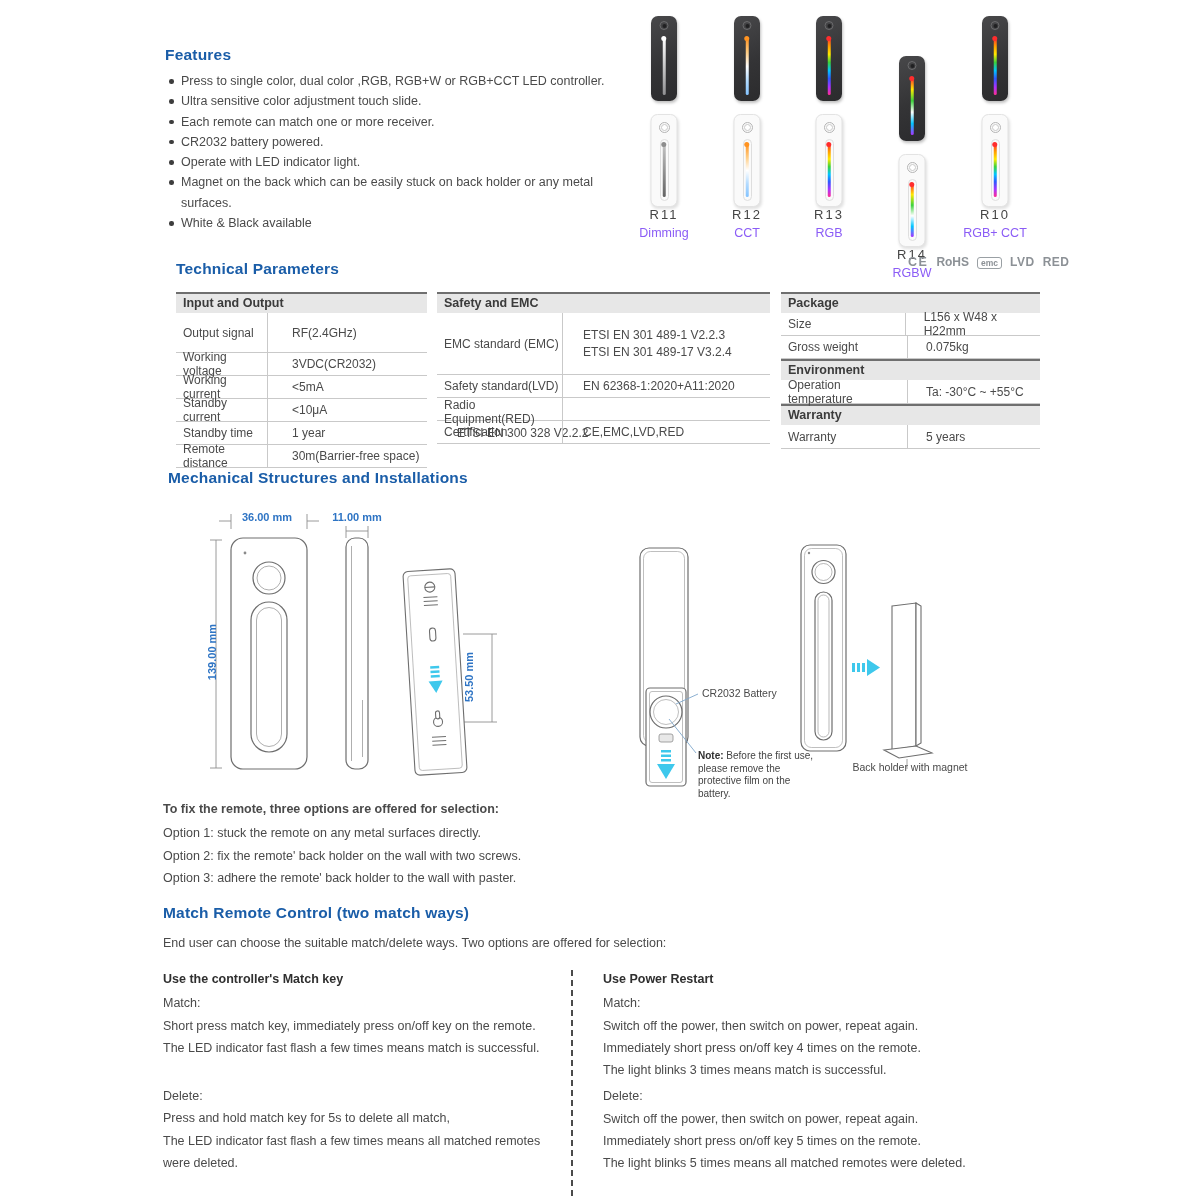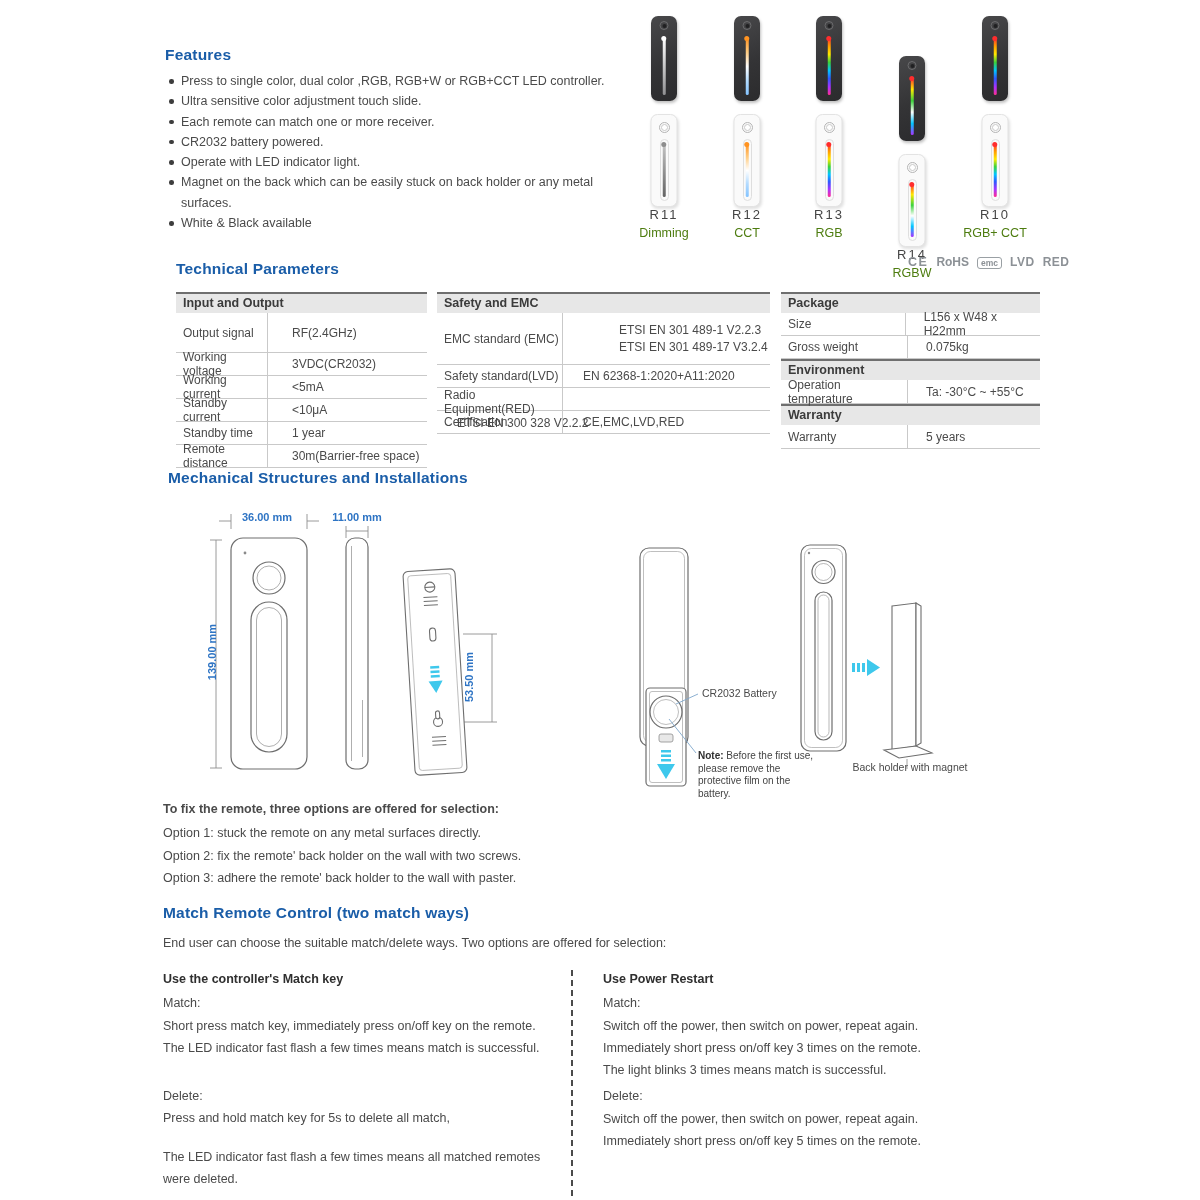--- a/index.html
+++ b/index.html
@@ -30,21 +30,21 @@
   .remote.black .rslider { top:22px; height:57px; }
   .rtrack { position:absolute; top:24px; left:50%; transform:translateX(-50%); width:9px; height:62px; border:1px solid #dedede; border-radius:5px; }
   .rtrack .rslider { top:4px; height:53px; }
   .rslider::before { content:""; position:absolute; top:-2px; left:50%; transform:translateX(-50%); width:5px; height:5px; border-radius:50%; background:var(--dot,#fff); }
   .s-dim-b { background:linear-gradient(#ffffff,#909092); --dot:#ffffff; }
   .s-dim-w { background:linear-gradient(#c4c4c4,#636363); --dot:#8d8d8d; }
   .s-cct  { background:linear-gradient(#ff9321,#ffcc82,#ffffff,#b3dbff,#83c3ff); --dot:#ff9321; }
   .s-rgb  { background:linear-gradient(#ff2d2d,#ff9d00,#ffe900,#3bd23b,#00c6ff,#2f58ff,#a832ff,#ff2d92); --dot:#ff2d2d; }
   .s-rgbw { background:linear-gradient(#ff2d2d,#ffe900,#3bd23b,#ffffff,#00c6ff,#a832ff); --dot:#ff2d2d; }
   .pmodel { position:absolute; top:207px; width:100%; text-align:center; font-size:13px; letter-spacing:2px; color:#454545; }
-  .ptype  { position:absolute; top:226px; width:100%; text-align:center; font-size:12.5px; color:#4d7c0f; }
+  .ptype  { position:absolute; top:226px; width:100%; text-align:center; font-size:12.5px; color:#8b5cf6; }
 
   
   .certs { position:absolute; left:908px; top:255px; width:140px; display:flex; align-items:flex-end; gap:8px; color:#8c9196; }
   .certs .ce { font-size:12.5px; font-weight:700; letter-spacing:1.5px; }
   .certs .rohs { font-size:12px; font-weight:700; }
   .certs .emcbox { font-size:8.5px; font-weight:700; border:1px solid #9aa0a4; border-radius:3px; padding:0 3px; line-height:10px; }
   .certs .plain { font-size:12px; font-weight:600; letter-spacing:.5px; }
 
   
   .ptable { position:absolute; font-size:12px; color:#4a4a4a; }
@@ -190,21 +190,21 @@
       <div class="tv" style="padding-left:24px;">1 year</div>
     </div>
     <div class="trow" style="height:23px;">
       <div class="tl" style="width:92px;">Remote distance</div>
       <div class="tv" style="padding-left:24px;">30m(Barrier-free space)</div>
     </div>
   </div>
 
   <div class="ptable" style="left:437px; top:292px; width:333px;">
     <div class="thead">Safety and EMC</div>
-    <div class="trow" style="height:52px;gap:36px;">
+    <div class="trow" style="height:62px;">
       <div class="tl" style="width:126px;">EMC standard (EMC)</div>
       <div class="tv multi" style="padding-left:20px;">
         <div>ETSI EN 301 489-1 V2.2.3</div>
         <div>ETSI EN 301 489-17 V3.2.4</div>
       </div>
     </div>
     <div class="trow" style="height:23px;">
       <div class="tl" style="width:126px;">Safety standard(LVD)</div>
       <div class="tv" style="padding-left:20px;">EN 62368-1:2020+A11:2020</div>
     </div>
@@ -360,29 +360,30 @@
   <h2 class="sec-title" style="left:163px; top:904px;">Match Remote Control (two match ways)</h2>
   <div class="body-line" style="left:163px; top:936px;">End user can choose the suitable match/delete ways. Two options are offered for selection:</div>
 
   <div class="match-col abs" style="left:163px; top:968px; width:420px;">
     <p class="colhead">Use the controller's Match key</p>
     <p>Match:</p>
     <p>Short press match key, immediately press on/off key on the remote.</p>
     <p>The LED indicator fast flash a few times means match is successful.</p>
     <p style="margin-top:26px;">Delete:</p>
     <p>Press and hold match key for 5s to delete all match,</p>
-    <p style="width:405px;margin-top:16px;">The LED indicator fast flash a few times means all matched remotes were deleted.</p>
+    <p style="width:405px;">The LED indicator fast flash a few times means all matched remotes were deleted.</p>
   </div>
 
   <div class="dash-divider" style="left:571px; top:970px; height:226px;"></div>
 
   <div class="match-col abs" style="left:603px; top:968px; width:405px;">
     <p class="colhead">Use Power Restart</p>
     <p>Match:</p>
     <p>Switch off the power, then switch on power, repeat again.</p>
-    <p>Immediately short press on/off key 3 times on the remote.</p>
+    <p>Immediately short press on/off key 4 times on the remote.</p>
     <p>The light blinks 3 times means match is successful.</p>
     <p style="margin-top:4px;">Delete:</p>
     <p>Switch off the power, then switch on power, repeat again.</p>
     <p>Immediately short press on/off key 5 times on the remote.</p>
+    <p>The light blinks 5 times means all matched remotes were deleted.</p>
   </div>
 
 </div>
 
 </body></html>

